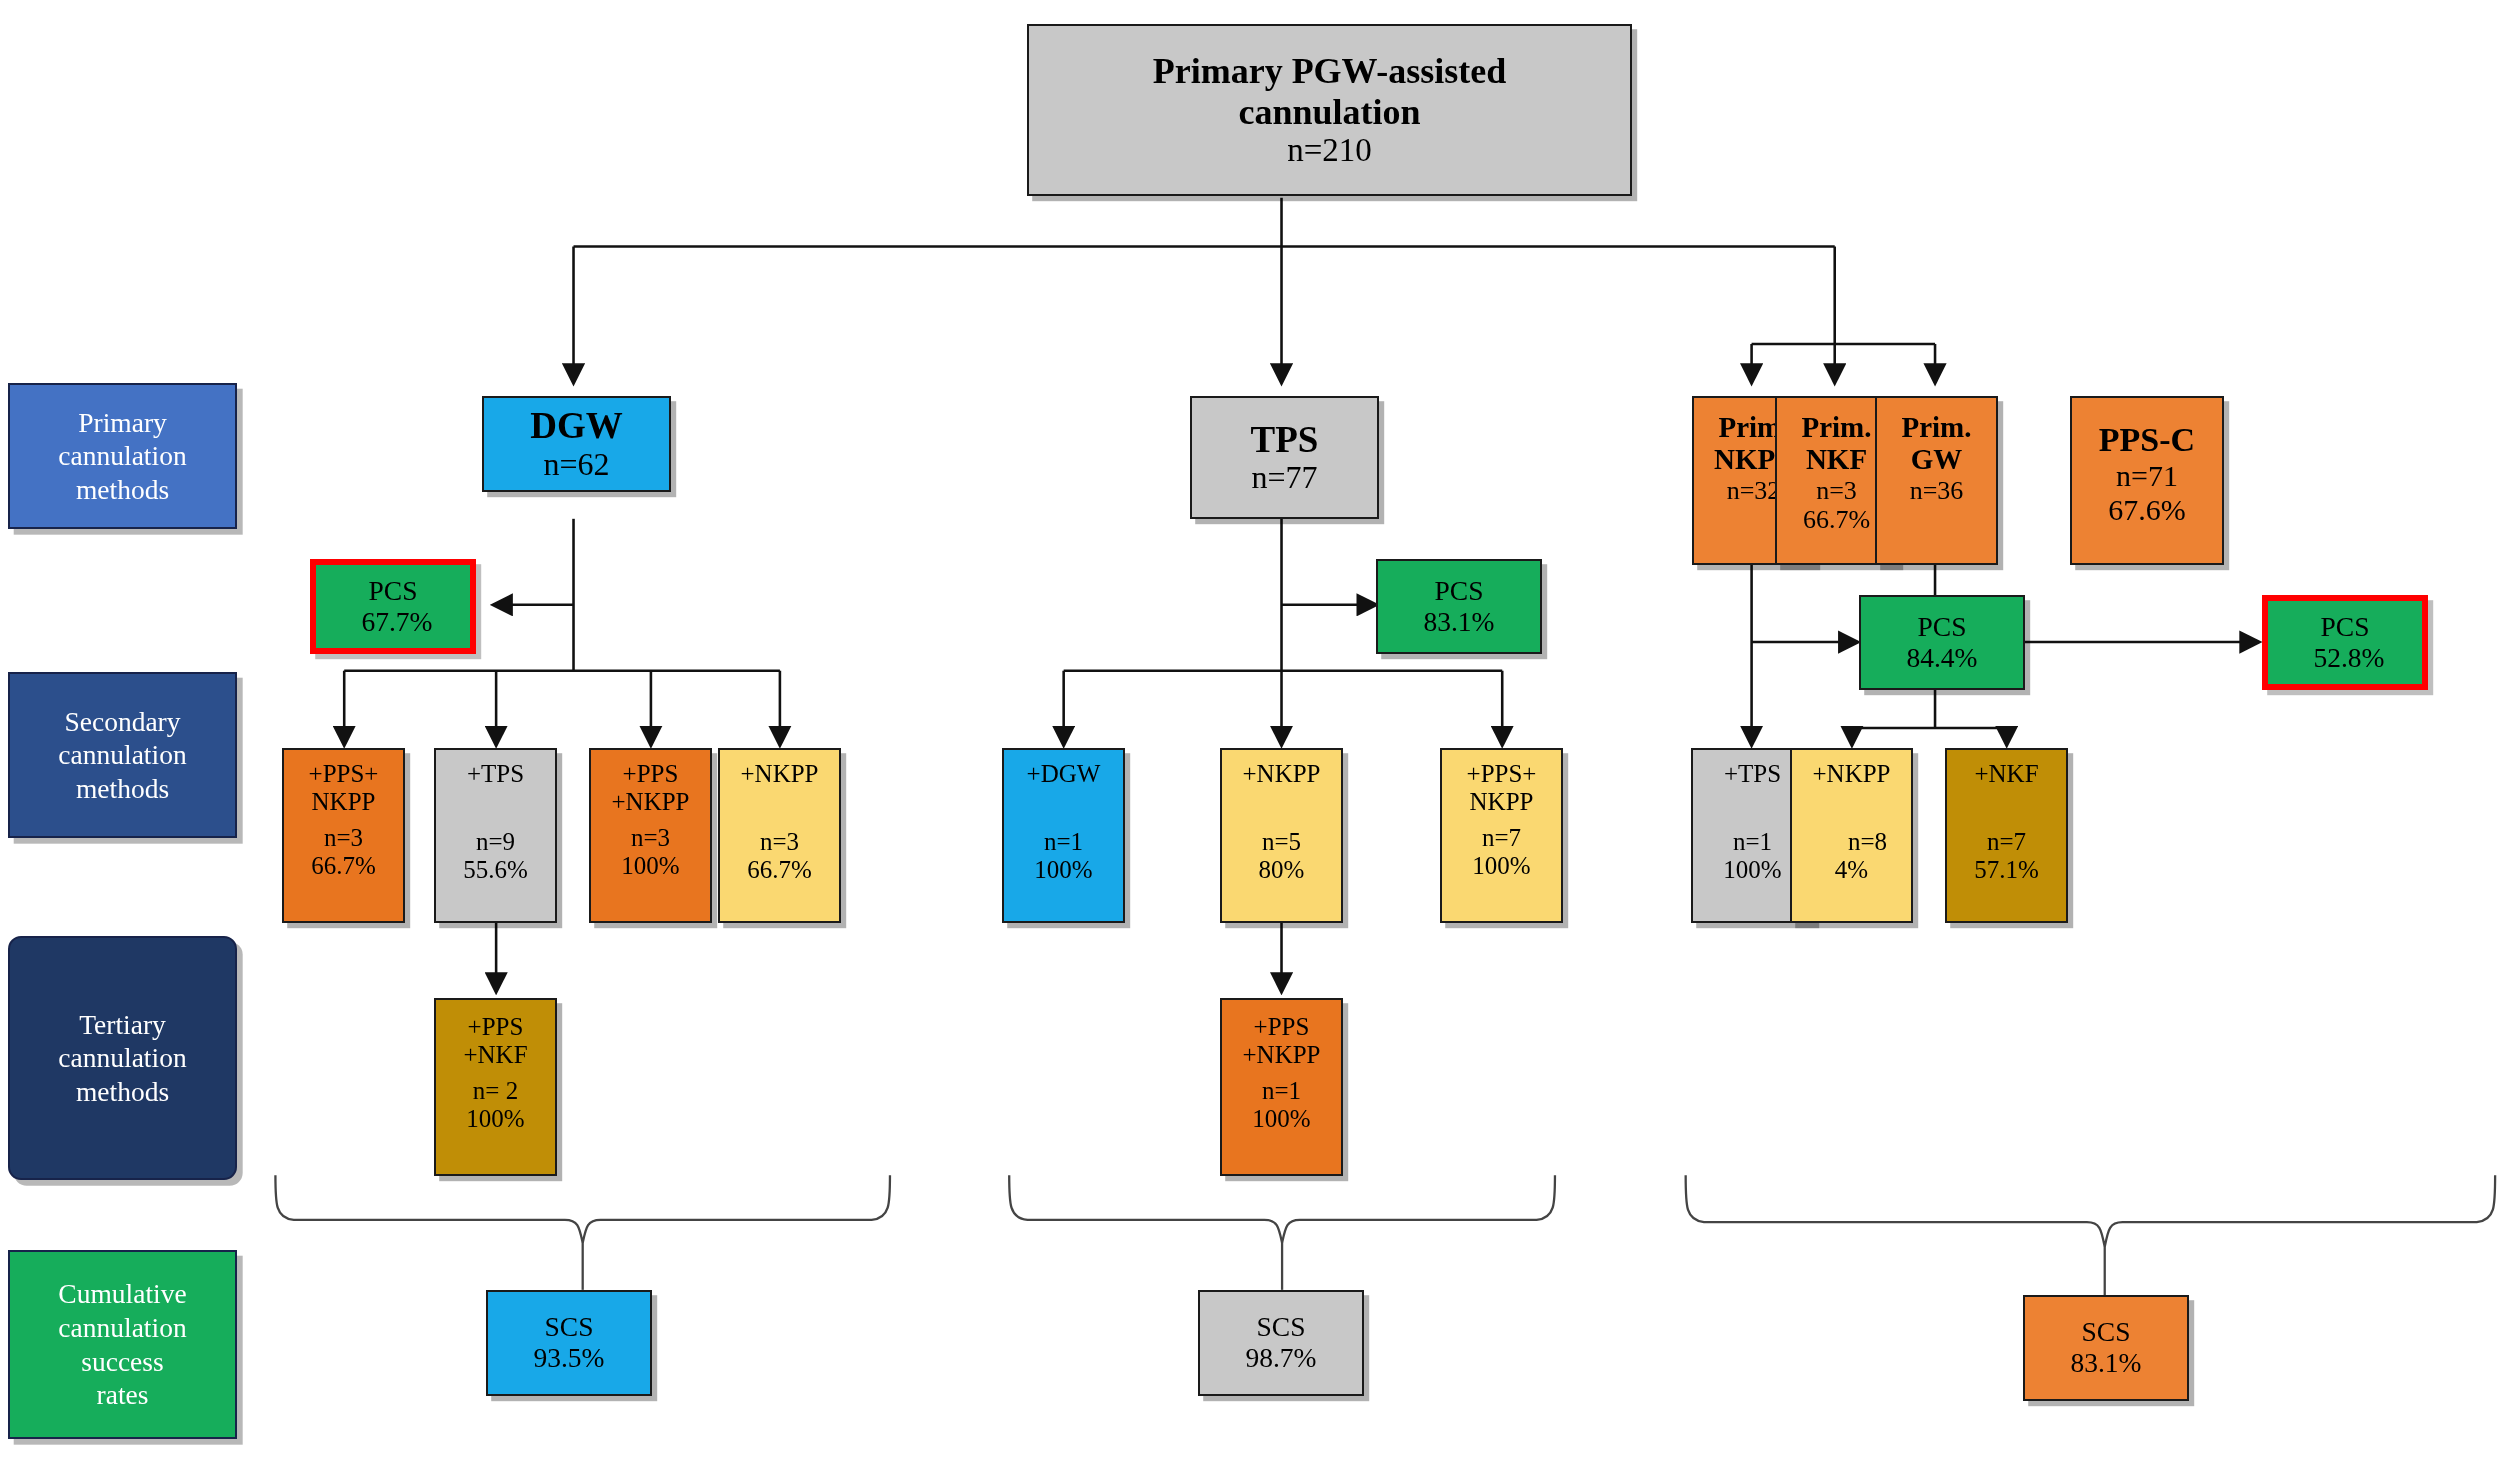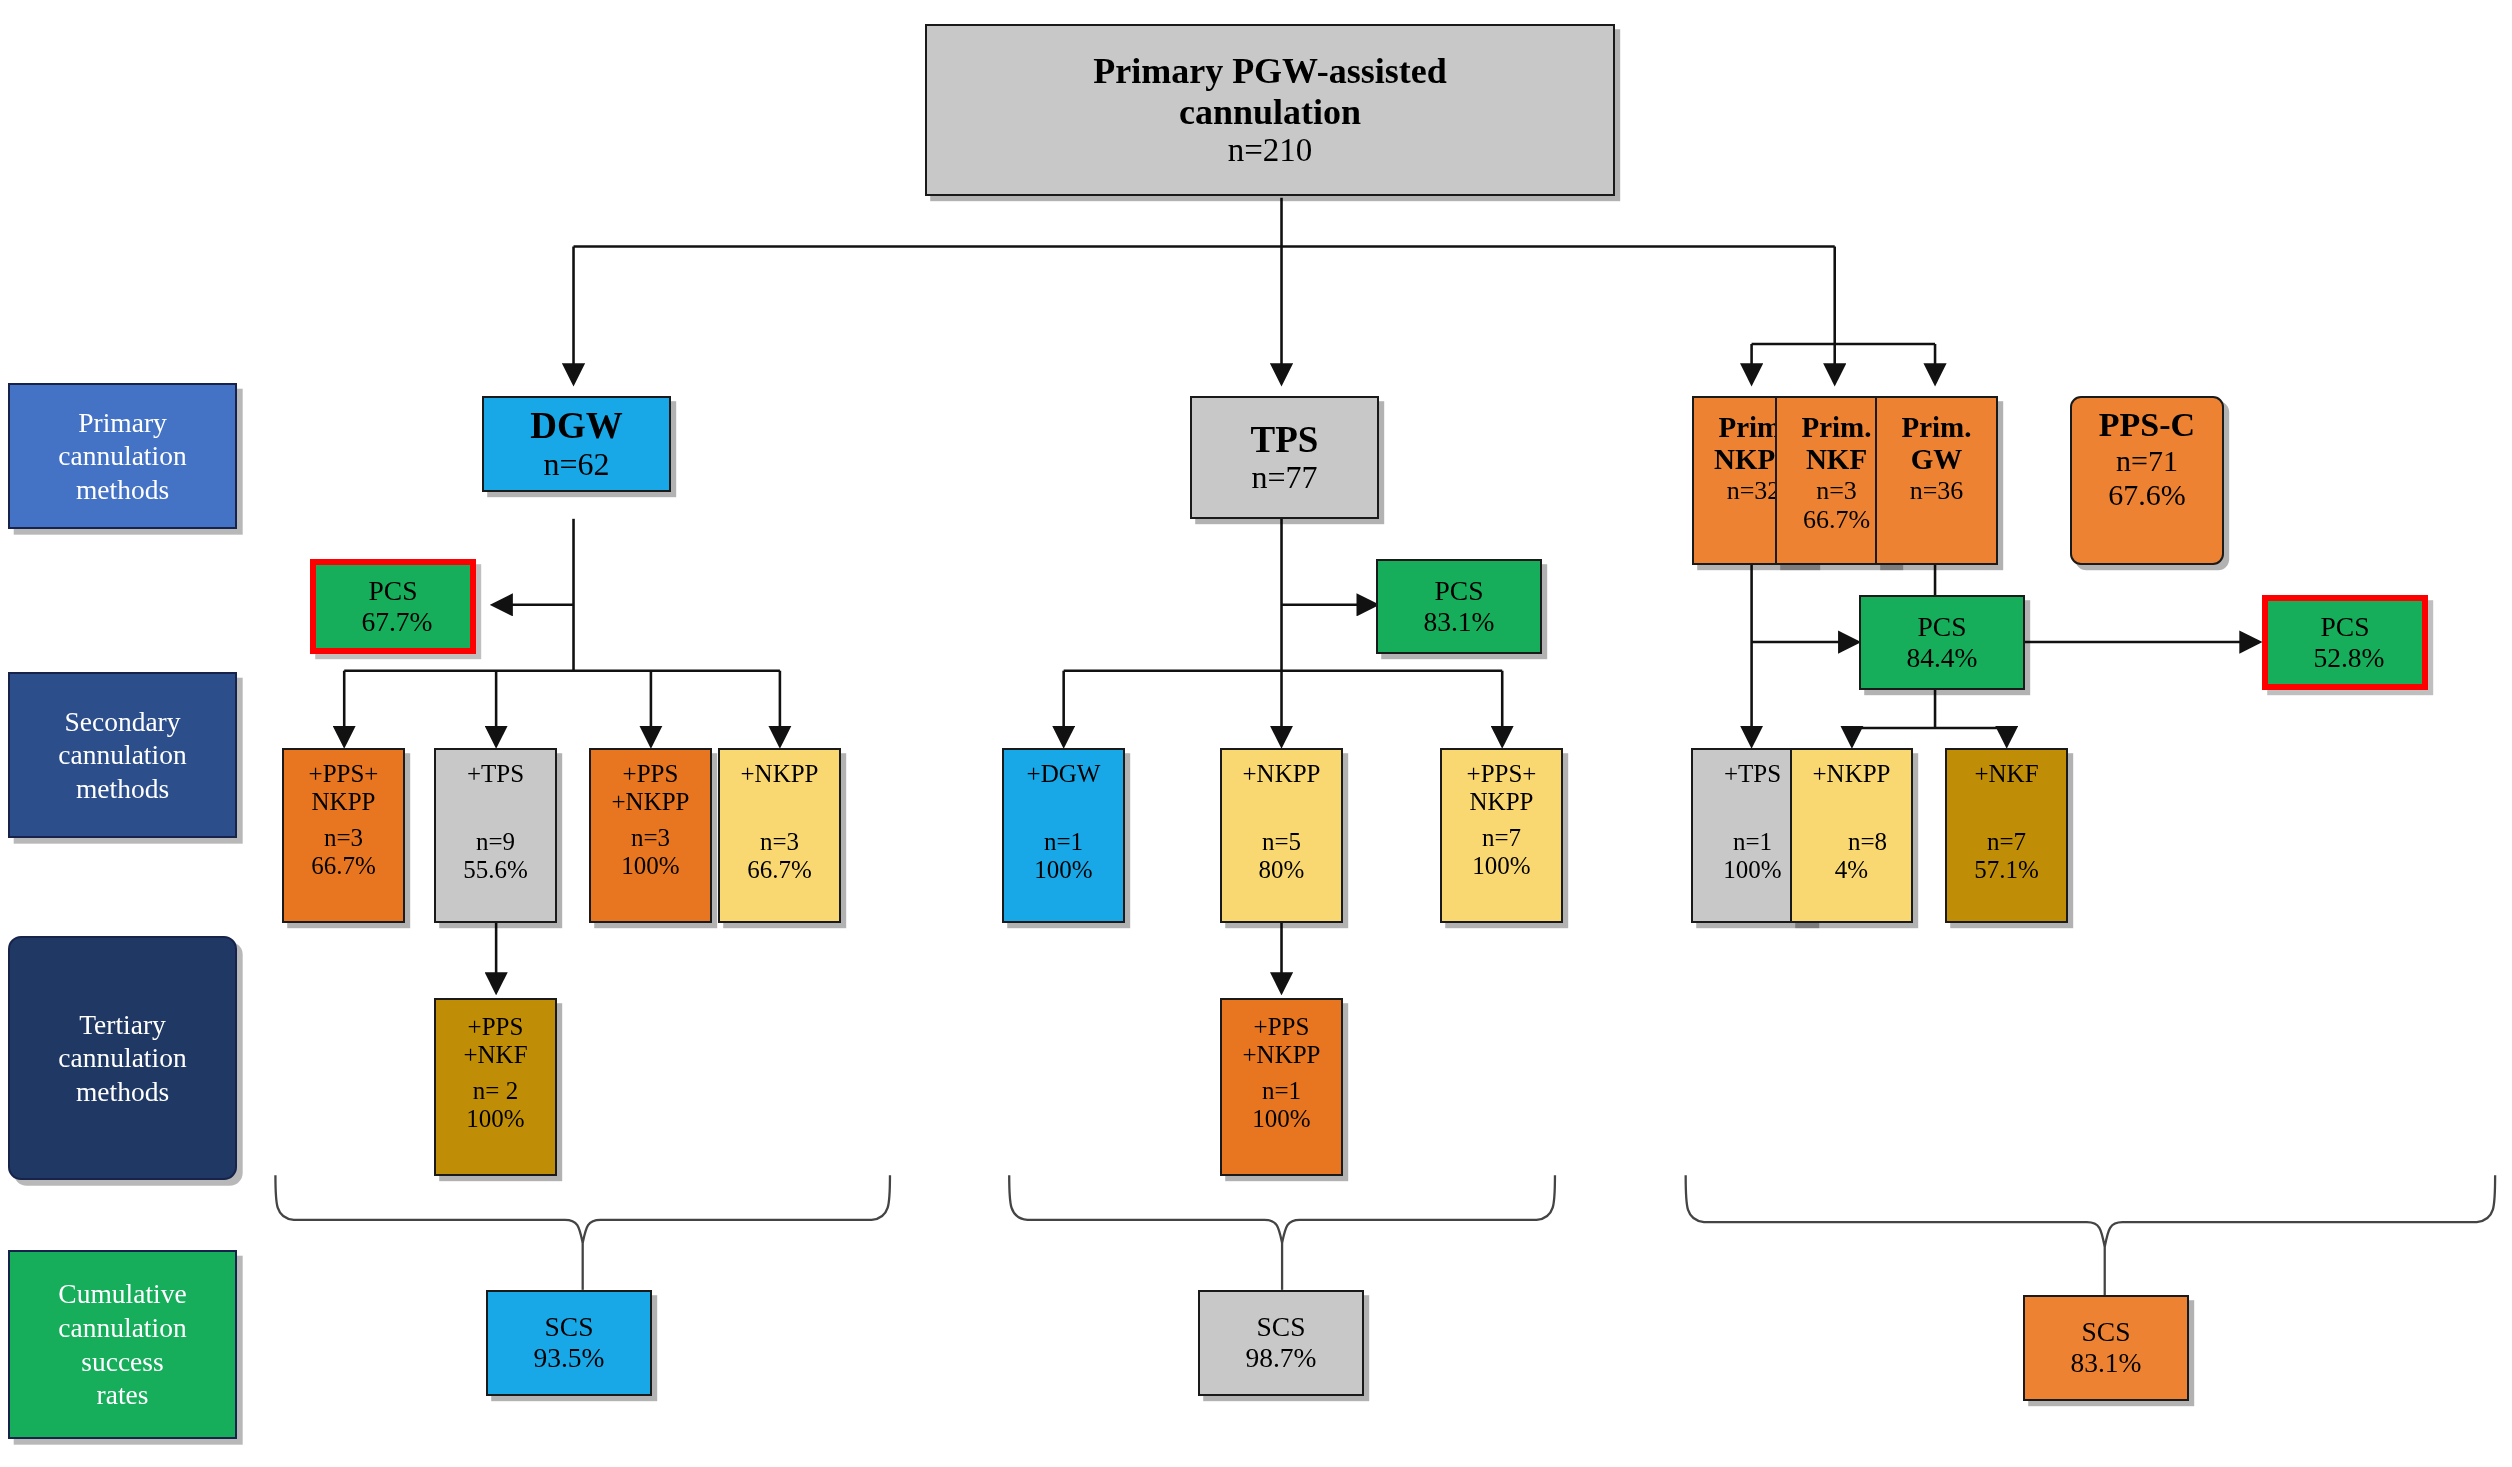--- a/index.html
+++ b/index.html
@@ -150,21 +150,21 @@
 cannulation
 methods</span>
   </div>
   <div class="legend l4" style="left:8px;top:1250px;width:229px;height:189px;font-size:27.5px;">
     <span style="white-space:pre-line;">Cumulative
 cannulation
 success
 rates</span>
   </div>
 
-  <div class="node c-grey" style="left:925px;top:24px;width:690px;height:172px;font-size:36px;align-items:flex-end;">
+  <div class="node c-grey" style="left:1027px;top:24px;width:605px;height:172px;font-size:36px;align-items:flex-end;">
     <span class="ln bold">Primary PGW-assisted</span>
     <span class="ln bold">cannulation</span>
     <span class="ln" style="font-size:33px;">n=210</span>
   </div>
 
   <div class="node c-blue" style="left:482px;top:396px;width:189px;height:96px;font-size:37px;">
     <span class="ln bold">DGW</span>
     <span class="ln" style="font-size:32px;">n=62</span>
   </div>
 
@@ -185,21 +185,21 @@
     <span class="ln" style="font-size:26px;">n=3</span>
     <span class="ln" style="font-size:26px;">66.7%</span>
   </div>
 
   <div class="node c-orange" style="left:1875px;top:396px;width:123px;height:169px;font-size:29px;justify-content:flex-start;padding-top:12.6px;">
     <span class="ln bold">Prim.</span>
     <span class="ln bold">GW</span>
     <span class="ln" style="font-size:26px;">n=36</span>
   </div>
 
-  <div class="node c-orange" style="left:2070px;top:396px;width:154px;height:169px;font-size:34px;justify-content:flex-start;padding-top:8px;border-radius:11px;">
+  <div class="node c-orange" style="left:2070px;top:396px;width:154px;height:169px;font-size:34px;justify-content:flex-start;padding-top:23px;">
     <span class="ln bold">PPS-C</span>
     <span class="ln" style="font-size:30px;">n=71</span>
     <span class="ln" style="font-size:30px;">67.6%</span>
   </div>
 
   <div class="node c-green redframe" style="left:310px;top:559px;width:166px;height:95px;font-size:27.5px;">
     <span class="ln">PCS</span>
     <span class="ln redtxt">67.7%</span>
   </div>
 

